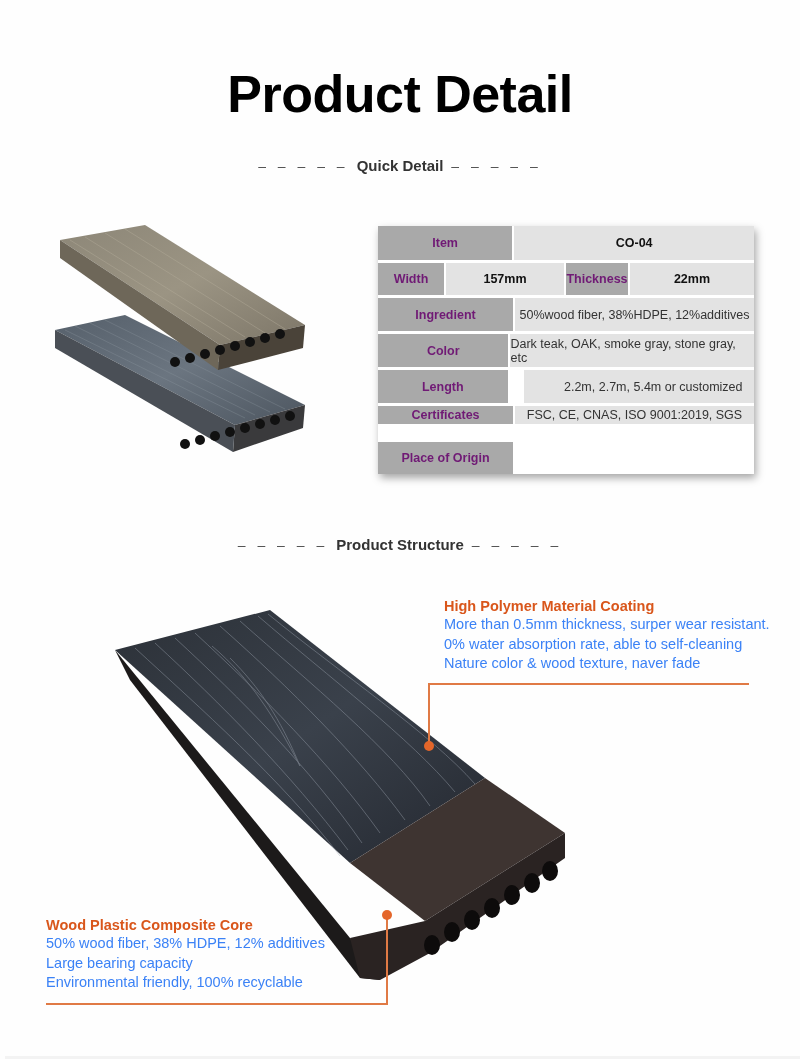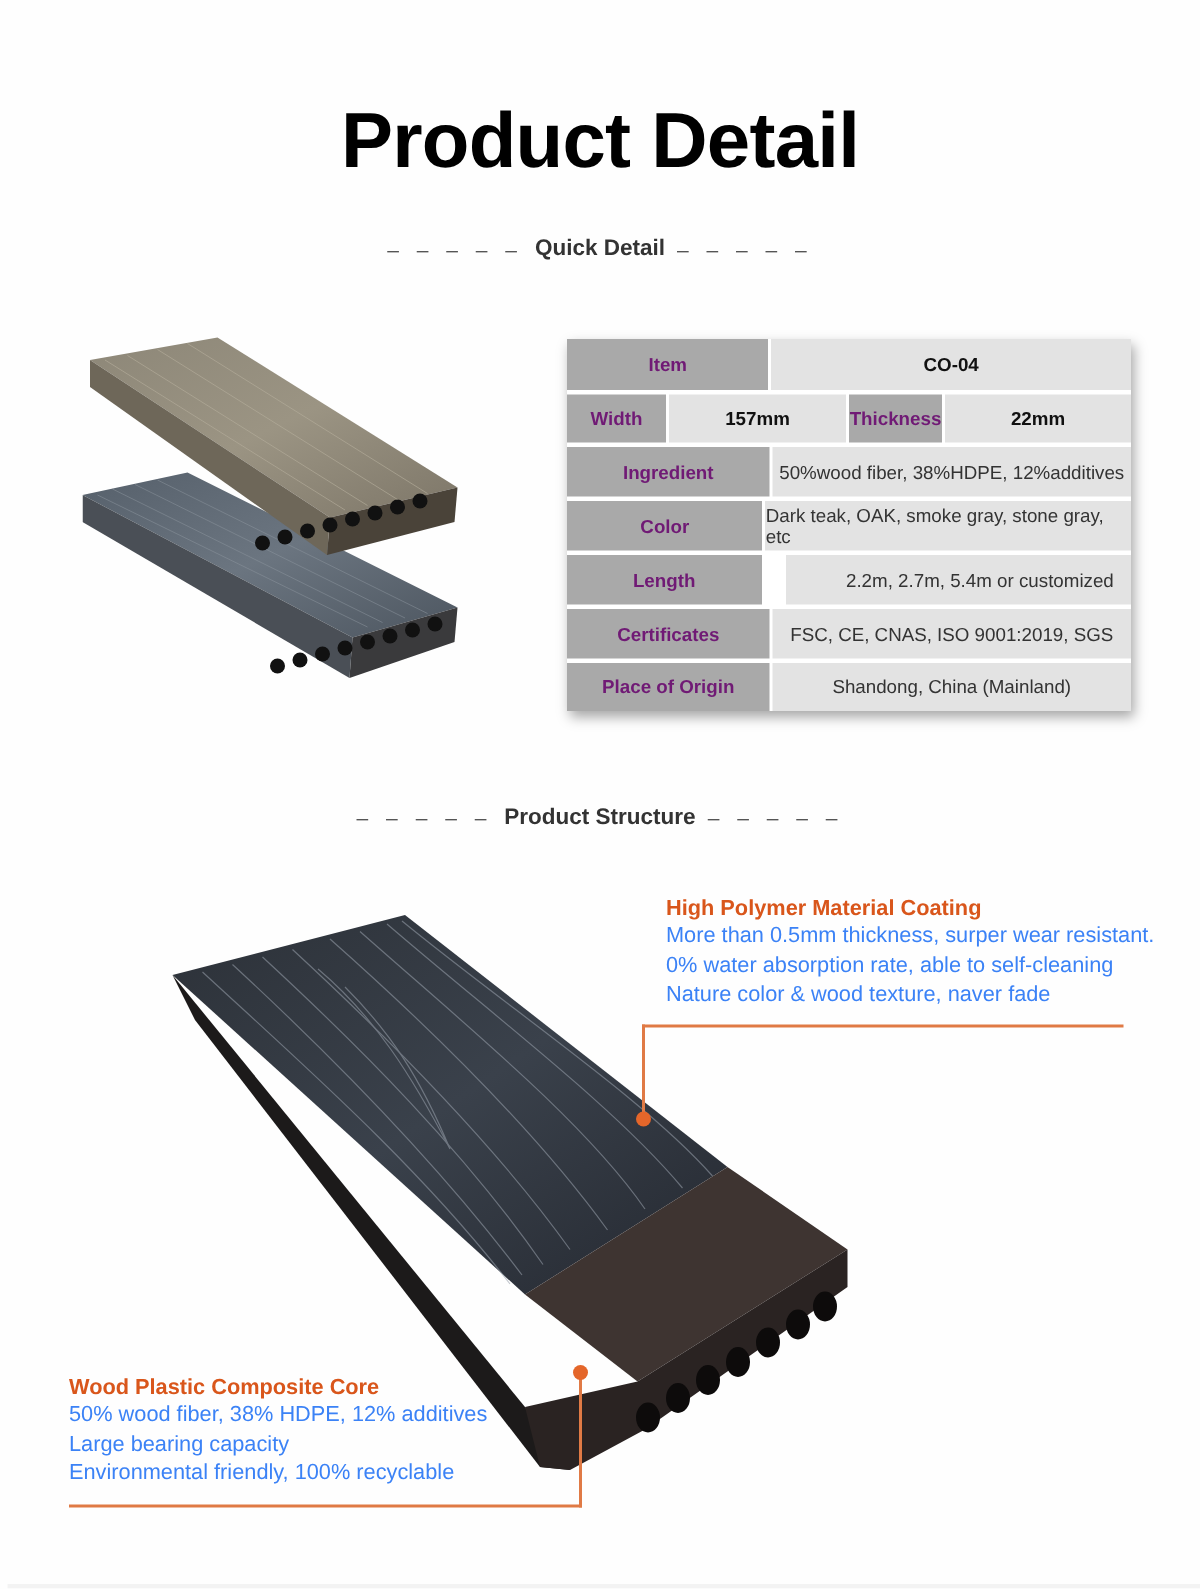--- a/index.html
+++ b/index.html
@@ -133,27 +133,26 @@
     <div class="cell value" style="width:239px;margin-left:2px;">50%wood fiber, 38%HDPE, 12%additives</div>
   </div>
   <div class="spec-row" style="top:108px;height:33px;">
     <div class="cell label" style="width:135px;">Color</div>
     <div class="cell value" style="width:252px;margin-left:2px;">Dark teak, OAK, smoke gray, stone gray, etc</div>
   </div>
   <div class="spec-row" style="top:144px;height:33px;">
     <div class="cell label" style="width:135px;">Length</div>
     <div class="cell value" style="width:239px;margin-left:16px;padding-left:29px;">2.2m, 2.7m, 5.4m or customized</div>
   </div>
-  <div class="spec-row" style="top:180px;height:33px;">
+  <div class="spec-row" style="top:180px;height:18px;">
     <div class="cell label" style="width:135px;">Certificates</div>
     <div class="cell value" style="width:239px;margin-left:2px;">FSC, CE, CNAS, ISO 9001:2019, SGS</div>
   </div>
   <div class="spec-row" style="top:216px;height:32px;text-align:center;">
     <div class="cell label" style="width:135px;">Place of Origin</div>
-    <div class="cell value" style="width:239px;margin-left:2px;">Shandong, China (Mainland)</div>
   </div>
 </div>
 
 <div class="section-header ps-header">
   <span class="dashes">– – – – –</span>
   <span>Product Structure</span>
   <span class="dashes">– – – – –</span>
 </div>
 
 <svg class="structure" viewBox="0 0 560 440" xmlns="http://www.w3.org/2000/svg">

